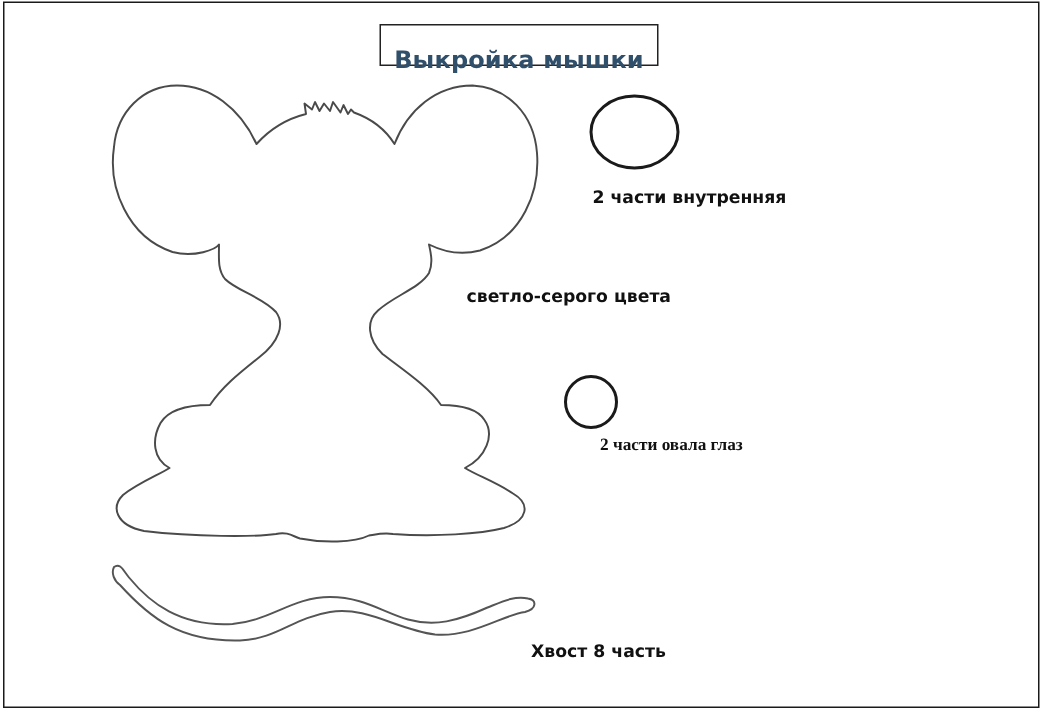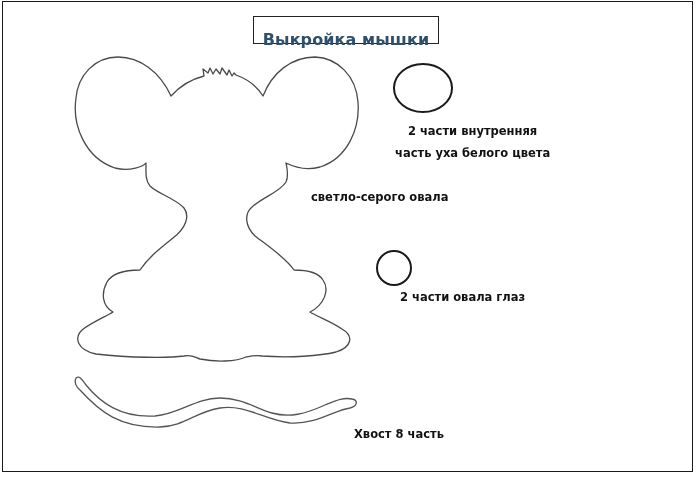--- a/index.html
+++ b/index.html
@@ -1,21 +1,21 @@
 <!DOCTYPE html>
 <html><head>
 <meta charset="utf-8">
 <style>
   html, body { margin: 0; padding: 0; background: #ffffff; }
   body { width: 700px; height: 479px; position: relative; overflow: hidden; font-family: "Liberation Sans", "DejaVu Sans", sans-serif; }
   .page-frame { position: absolute; left: 2px; top: 1px; width: 691px; height: 471px; border: 1.5px solid #1a1a1a; box-sizing: border-box; background: #fff; }
   .title-box { position: absolute; left: 253px; top: 16px; width: 186px; height: 28px; border: 1.5px solid #222; box-sizing: border-box; background: #fff; display: flex; align-items: center; justify-content: center; }
   .title-text { font-family: "DejaVu Sans", sans-serif; font-weight: bold; font-size: 16px; color: #2f4f6b; letter-spacing: 0.1px; white-space: nowrap; margin-top: 18px; }
   .art { position: absolute; left: 0; top: 0; width: 700px; height: 479px; }
-  .label { position: absolute; font-family: "DejaVu Sans", sans-serif; font-weight: bold; font-size: 11.5px; line-height: 22px; color: #111; white-space: nowrap; text-align: center; }
+  .label { position: absolute; font-family: "DejaVu Sans", sans-serif; font-weight: bold; font-size: 11.5px; line-height: 22px; color: #111; white-space: nowrap; }
   .label span { display: block; }
 </style>
 </head>
 <body>
 
 <div class="page-frame"></div>
 
 <svg class="art" viewBox="0 0 700 479">
 
   <path fill="#ffffff" stroke="#4a4a4a" stroke-width="1.3" stroke-linejoin="round" d="M 171 96
@@ -70,26 +70,25 @@
            C 120 418, 100 402, 86 385
            C 82 380, 80 375, 76 378 Z"></path>
 </svg>
 
 <div class="title-box">
   <span class="title-text">Выкройка мышки</span>
 </div>
 
 <div class="label" style="left:395px; top:120px;">
   <span>2 части внутренняя</span>
-  <span>часть уха белого цвета</span>
 </div>
 
 <div class="label" style="left:311px; top:186px;">
-  <span>светло-серого овала</span>
+  <span>светло-серого цвета</span>
 </div>
 
-<div class="label" style="left:400px; top:286px;">
+<div class="label" style="left:400px; top:286px;font-family:Liberation Serif, serif;">
   <span>2 части овала глаз</span>
 </div>
 
 <div class="label" style="left:354px; top:423px;">
   <span>Хвост 8 часть</span>
 </div>
 
 </body></html>

